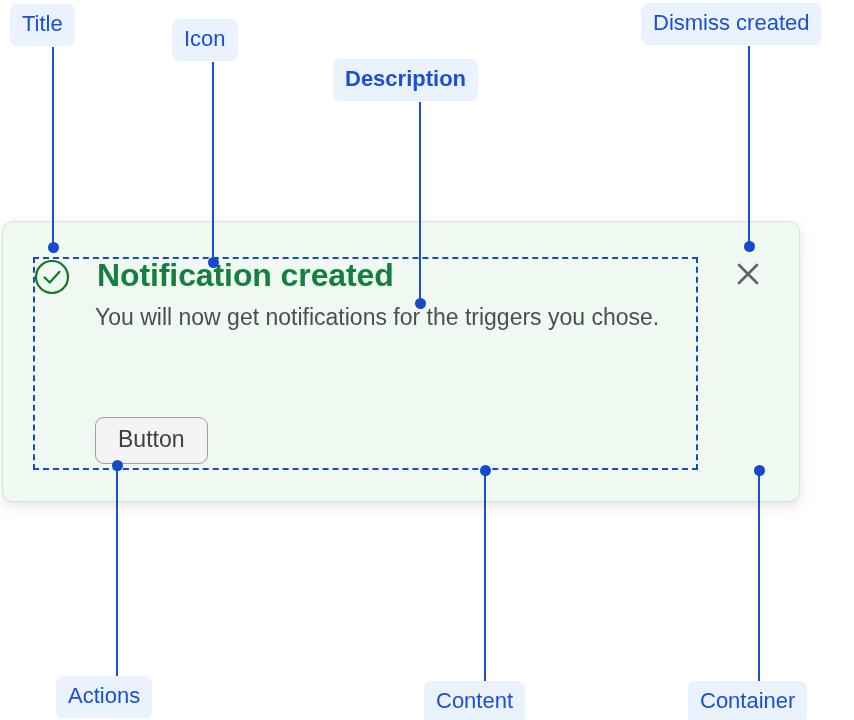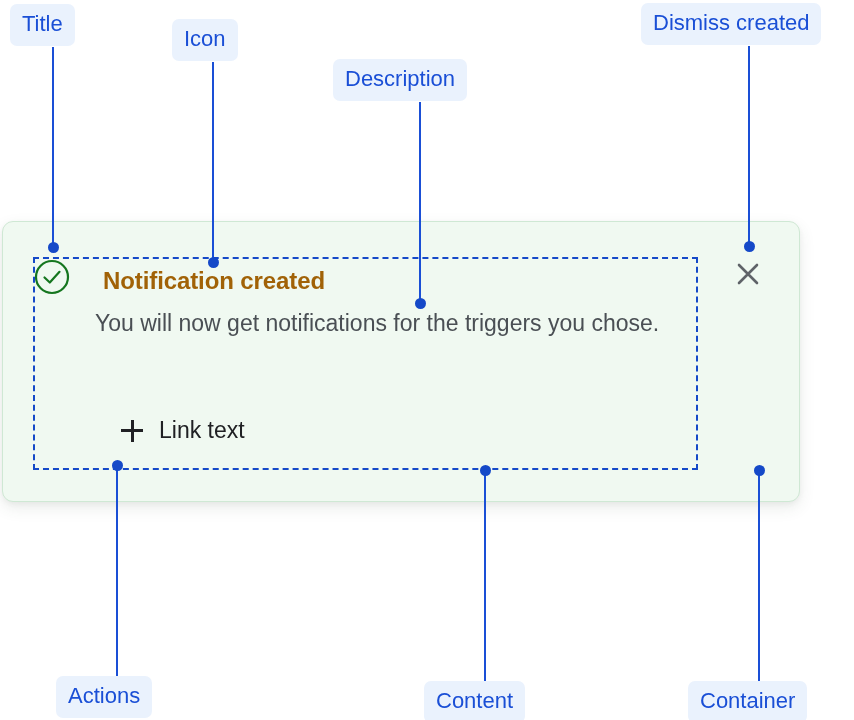--- a/index.html
+++ b/index.html
@@ -87,25 +87,25 @@
   }
 
   .notif-body {
     position: absolute;
     left: 95px;
     top: 258px;
     width: 600px;
   }
 
   .notif-title {
-    color: #a16207;
+    color: #15803d;
     font-weight: bold;
-    font-size: 24px;
+    font-size: 32px;
     line-height: 30px;
-    margin: 8px;
+    margin: 2px;
     letter-spacing: -0.1px;
   }
 
   .notif-desc {
     color: #4a4f54;
     font-size: 23px;
     line-height: 39px;
     margin: 8px 0 8px 0;
     width: 600px;
   }
@@ -179,44 +179,41 @@
     <path d="M11.5 19.5 L16.8 24.5 L26.5 13.8" fill="none" stroke="#15761f" stroke-width="2.2" stroke-linecap="round" stroke-linejoin="round"></path>
   </svg>
 </div>
 
 <div class="notif-body">
   <p class="notif-title">Notification created</p>
   <p class="notif-desc">You will now get notifications for the triggers you chose.</p>
 </div>
 
 <div class="notif-actions">
-  <div class="action-link">
-    <span class="plus-icon"></span>
-    <span>Link text</span>
-  </div>
+  <button class="action-button">Button</button>
 </div>
 
 <div class="dismiss-button">
   <svg width="30" height="30" viewBox="0 0 30 30">
     <path d="M6 6 L24 24 M24 6 L6 24" stroke="#5f6368" stroke-width="2.6" stroke-linecap="round" fill="none"></path>
   </svg>
 </div>
 
 <div class="content-outline"></div>
 
 <div id="anno-layer">
     <div class="leader" style="left: 52px; top: 47px; height: 200px;"></div>
     <div class="leader-dot" style="left: 47.5px; top: 241.5px;"></div>
     <div class="anno-label" style="left: 10px; top: 4px;">Title</div>
     <div class="leader" style="left: 212px; top: 62px; height: 200px;"></div>
     <div class="leader-dot" style="left: 207.5px; top: 256.5px;"></div>
     <div class="anno-label" style="left: 172px; top: 19px;">Icon</div>
     <div class="leader" style="left: 419px; top: 102px; height: 201px;"></div>
     <div class="leader-dot" style="left: 414.5px; top: 297.5px;"></div>
-    <div class="anno-label" style="left: 333px; top: 59px;">Description</div>
+    <div class="anno-label" style="left: 333px; top: 59px; font-weight: bold;">Description</div>
     <div class="leader" style="left: 748px; top: 46px; height: 200px;"></div>
     <div class="leader-dot" style="left: 743.5px; top: 240.5px;"></div>
     <div class="anno-label" style="left: 641px; top: 3px;">Dismiss created</div>
     <div class="leader" style="left: 116px; top: 465px; height: 211px;"></div>
     <div class="leader-dot" style="left: 111.5px; top: 459.5px;"></div>
     <div class="anno-label" style="left: 56px; top: 676px; text-align: right;">Actions</div>
     <div class="leader" style="left: 484px; top: 470px; height: 211px;"></div>
     <div class="leader-dot" style="left: 479.5px; top: 464.5px;"></div>
     <div class="anno-label" style="left: 424px; top: 681px;">Content</div>
     <div class="leader" style="left: 758px; top: 470px; height: 211px;"></div>

